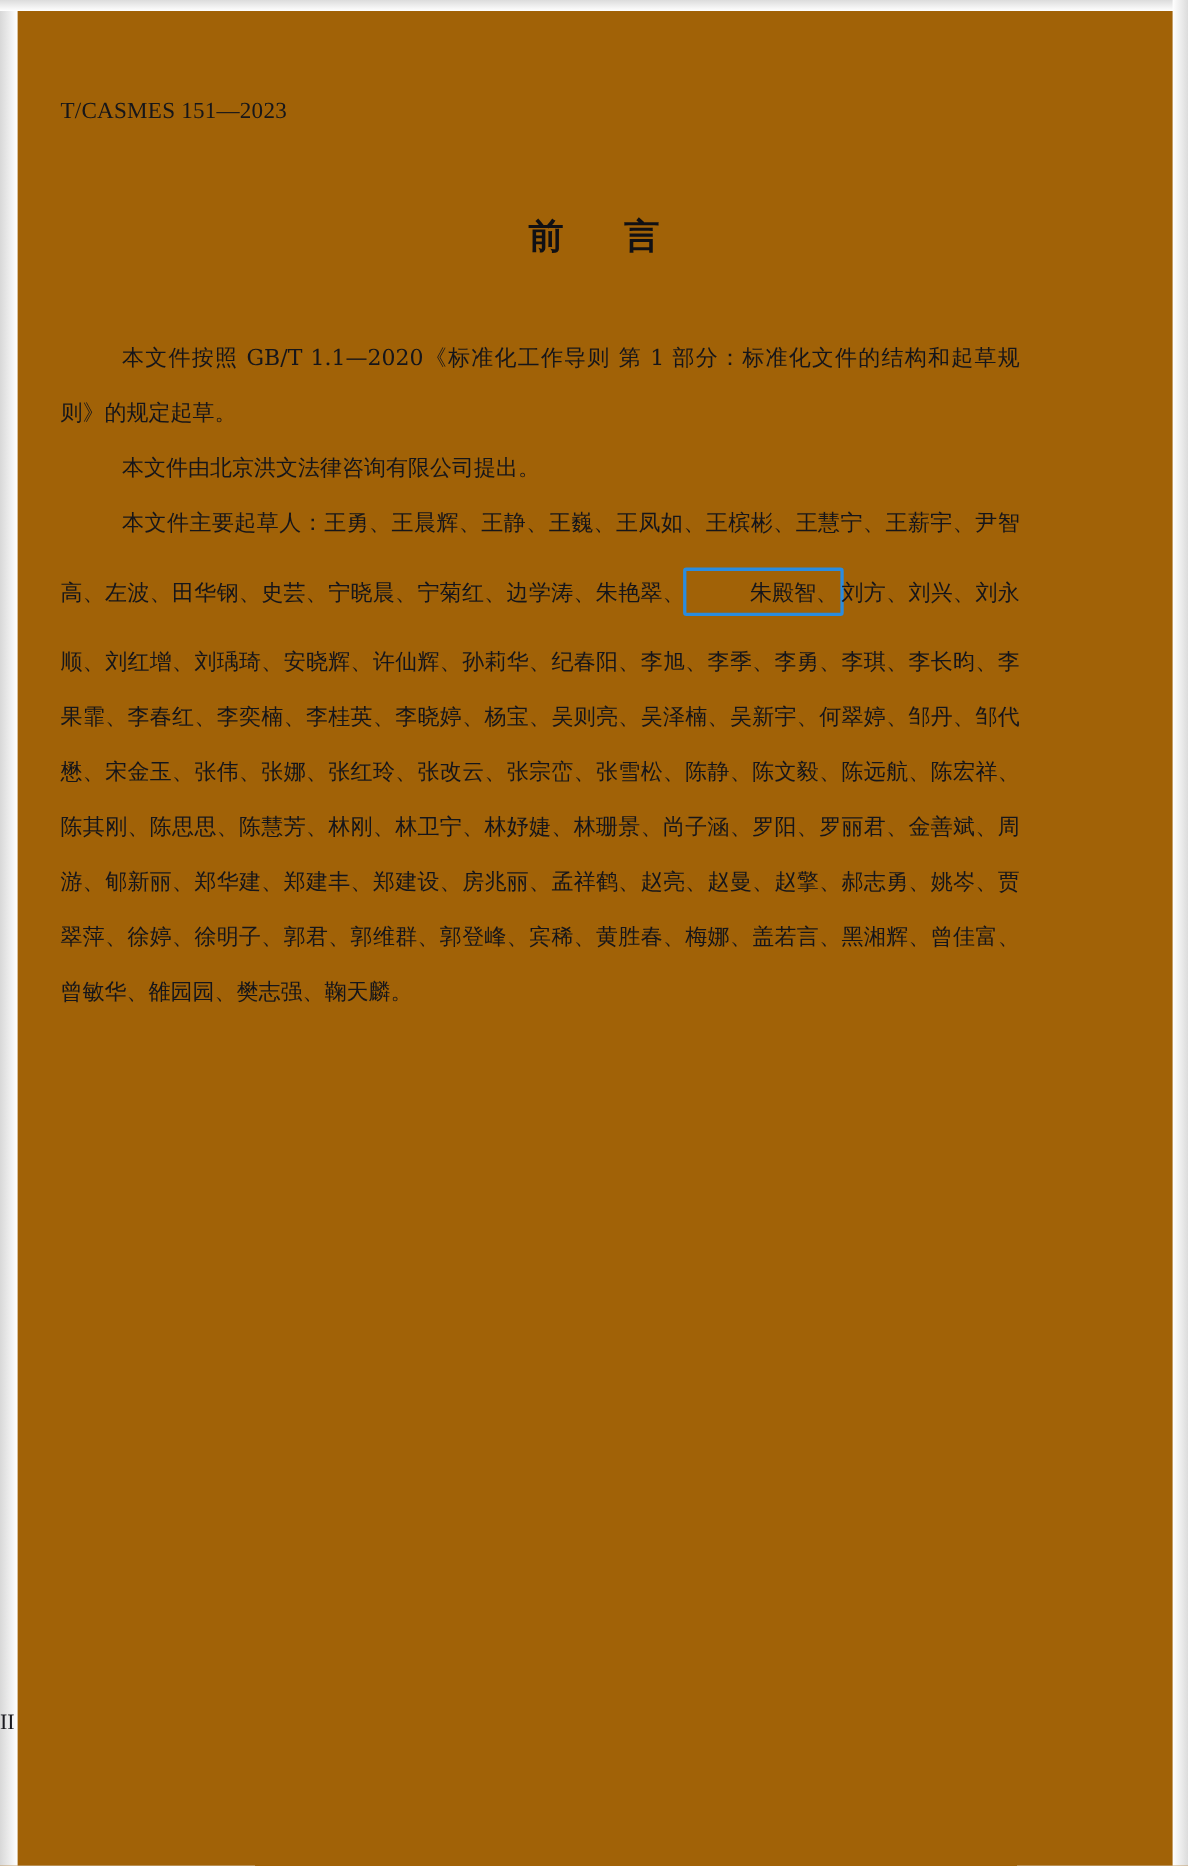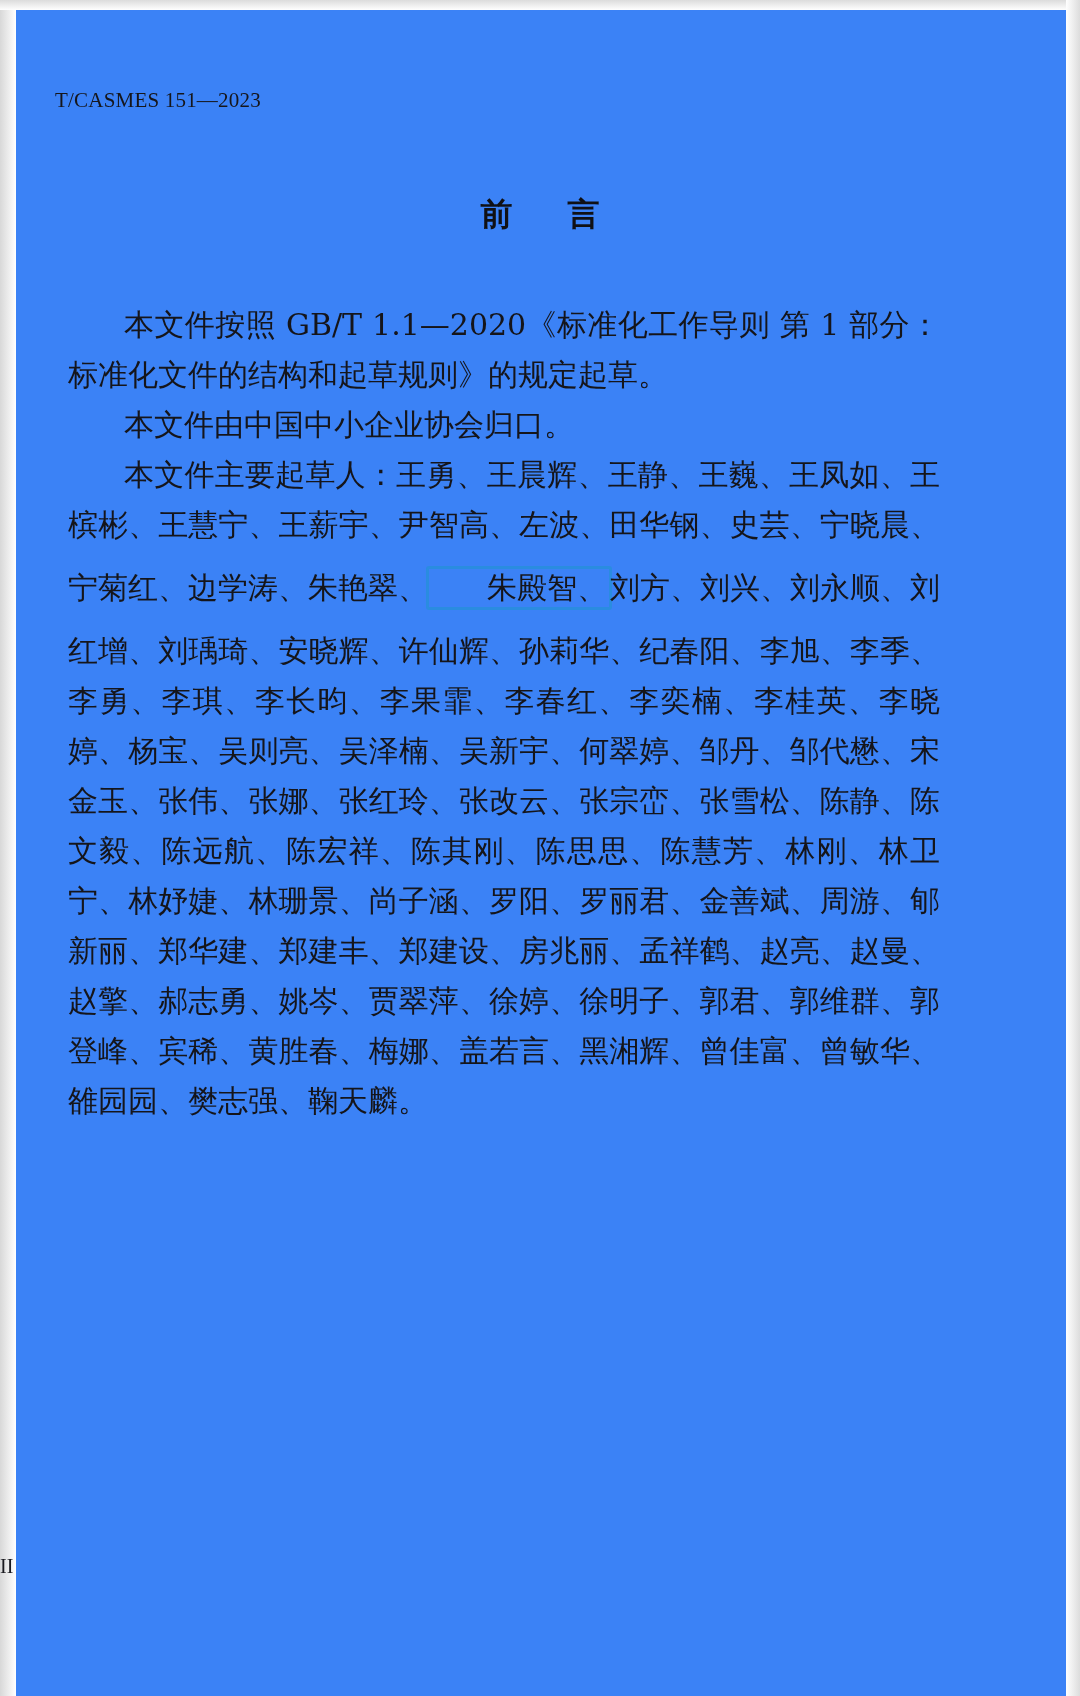--- a/index.html
+++ b/index.html
@@ -10,21 +10,21 @@
   body {
     width: 1080px;
     height: 1696px;
     overflow: hidden;
     font-family: "Liberation Serif", serif;
   }
   .page {
     position: relative;
     width: 1080px;
     height: 1696px;
-    background: #3b82f6;
+    background: #a16207;
     box-sizing: border-box;
     text-decoration: underline;
   }
   
   .page::before {
     content: "";
     position: absolute;
     left: 0; top: 0; bottom: 0;
     width: 16px;
     background: linear-gradient(to right, #d8d8d8, #ffffff);
@@ -64,24 +64,24 @@
     font-size: 32px;
     font-weight: bold;
     letter-spacing: 22px;
     text-indent: 22px;
     color: #101014;
     font-family: "DejaVu Serif", serif;
   }
 
   .body-text {
     position: absolute;
-    left: 68px;
+    left: 55px;
     width: 872px;
     top: 300px;
-    font-size: 30px;
+    font-size: 20px;
     line-height: 50px;
     color: #15151a;
     text-align: justify;
     text-justify: inter-character;
     font-family: "DejaVu Serif", serif;
   }
   .para {
     margin: 0;
     text-indent: 56px;
   }
@@ -115,18 +115,18 @@
 
 <div class="page">
   <div class="topline"></div>
 
   <div class="header">T/CASMES 151—2023</div>
 
   <div class="title">前 言</div>
 
   <div class="body-text">
     <p class="para">本文件按照 GB/T 1.1—2020《标准化工作导则 第 1 部分：标准化文件的结构和起草规则》的规定起草。</p>
-    <p class="para">本文件由中国中小企业协会归口。</p>
+    <p class="para">本文件由北京洪文法律咨询有限公司提出。</p>
     <p class="names"><span>本文件主要起草人：</span><span>王勇、王晨辉、王静、王巍、王凤如、王槟彬、王慧宁、王薪宇、尹智高、左波、田华钢、史芸、宁晓晨、宁菊红、边学涛、朱艳翠、</span><span class="hl">朱殿智、</span><span>刘方、刘兴、刘永顺、刘红增、刘瑀琦、安晓辉、许仙辉、孙莉华、纪春阳、李旭、李季、李勇、李琪、李长昀、李果霏、李春红、李奕楠、李桂英、李晓婷、杨宝、吴则亮、吴泽楠、吴新宇、何翠婷、邹丹、邹代懋、宋金玉、张伟、张娜、张红玲、张改云、张宗峦、张雪松、陈静、陈文毅、陈远航、陈宏祥、陈其刚、陈思思、陈慧芳、林刚、林卫宁、林妤婕、林珊景、尚子涵、罗阳、罗丽君、金善斌、周游、郇新丽、郑华建、郑建丰、郑建设、房兆丽、孟祥鹤、赵亮、赵曼、赵擎、郝志勇、姚岑、贾翠萍、徐婷、徐明子、郭君、郭维群、郭登峰、宾稀、黄胜春、梅娜、盖若言、黑湘辉、曾佳富、曾敏华、雒园园、樊志强、鞠天麟。</span></p>
   </div>
 
   <div class="footer">II</div>
 </div>
 
 </body></html>

